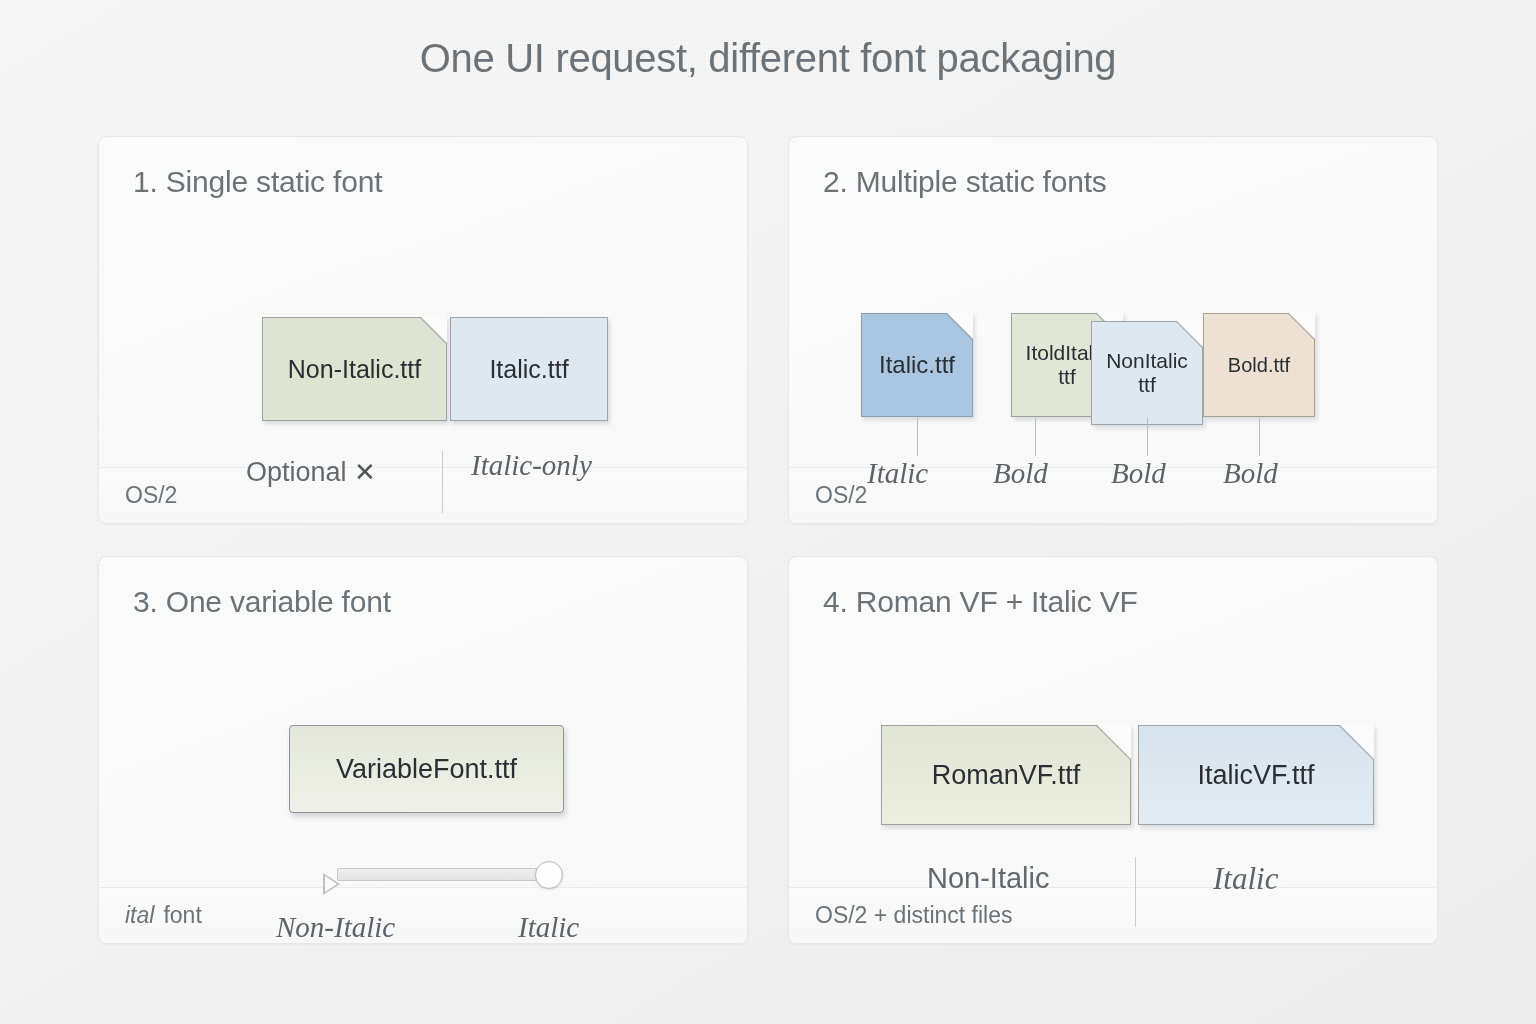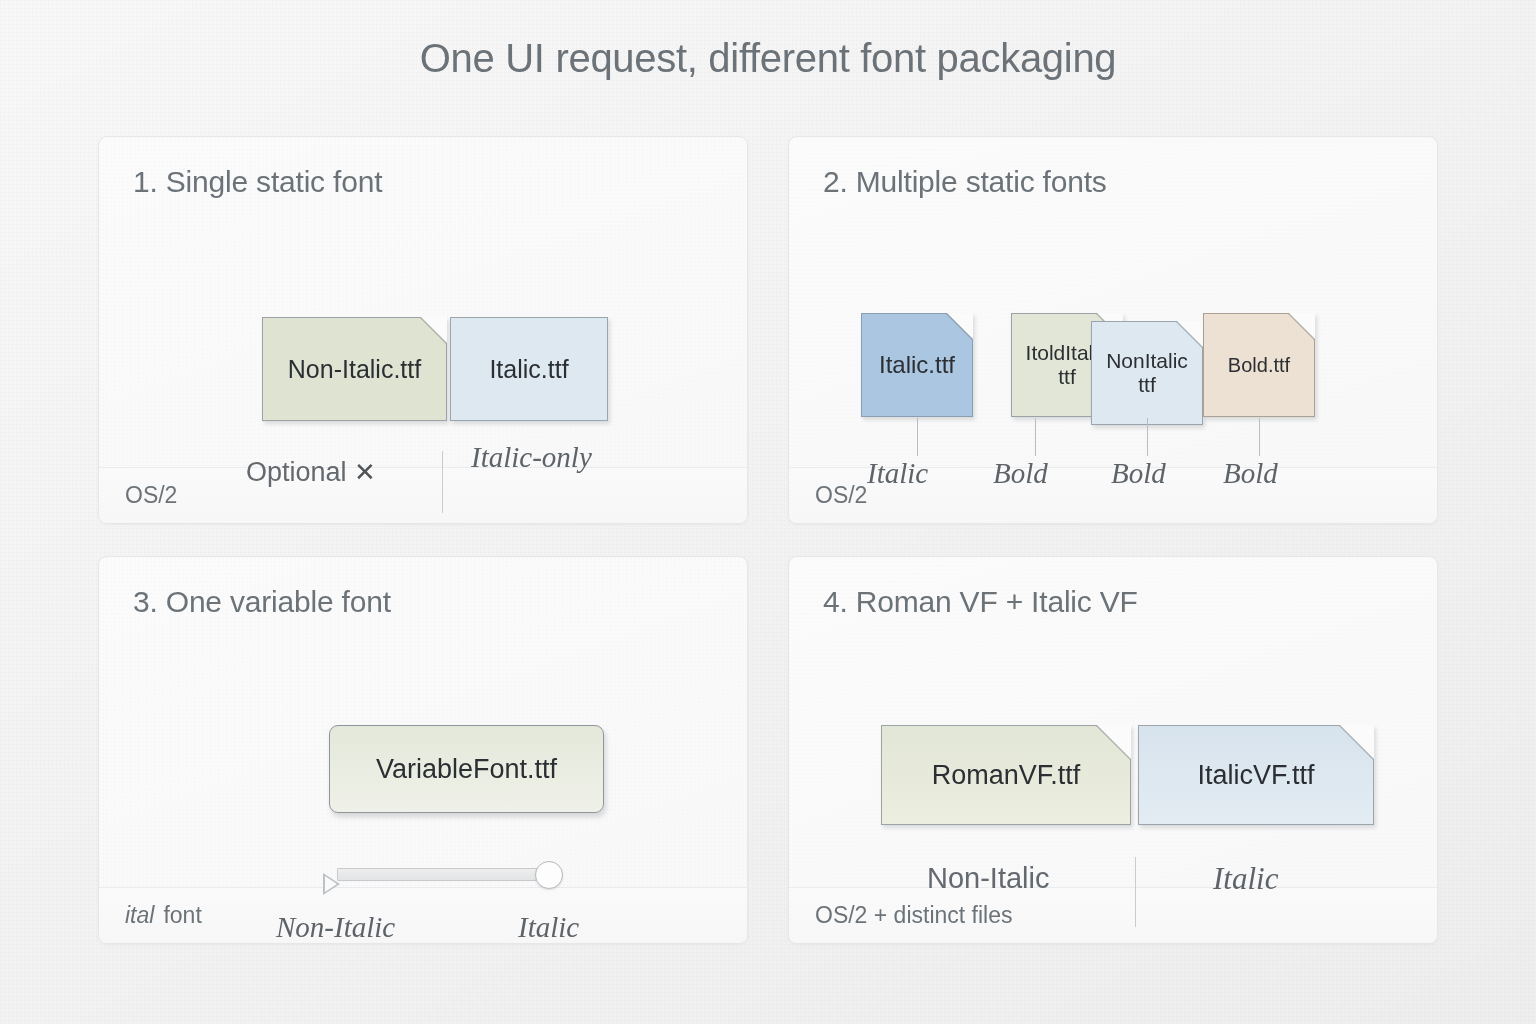--- a/index.html
+++ b/index.html
@@ -113,27 +113,26 @@
   .fold-34::before {
     border-width: 0 34px 34px 0;
     border-color: transparent #fbfbfb transparent transparent;
     filter: drop-shadow(-1px 1px 0.6px rgba(110,115,120,0.45));
   }
 
   
   .plain-card {
     position: absolute;
     border: 1px solid #8f959a;
-    border-radius: 9px;
+    border-radius: 4px;
     box-shadow: 2px 4px 5px rgba(110,115,120,0.25);
     display: flex;
     align-items: center;
     justify-content: center;
     color: #2b2f33;
-    margin-left: 40px;
   }
 
   
   .caption {
     position: absolute;
     font-size: 27px;
     color: #63696e;
     white-space: nowrap;
   }
   .caption.serif-italic {
@@ -217,21 +216,21 @@
         <span>Italic.ttf</span>
       </div>
 
       <div class="caption" style="left:147px; top:258px;">
         <span>Optional</span>
         <span class="xmark">✕</span>
       </div>
 
       <div class="divider-v" style="left:343px; top:252px; height:62px;"></div>
 
-      <div class="caption serif-italic" style="left:372px; top:242px;">Italic-only</div>
+      <div class="caption serif-italic" style="left:372px; top:250px;">Italic-only</div>
     </div>
     <div class="panel-footer">
       <span>OS/2</span>
     </div>
   </section>
 
   <section class="panel">
     <div class="panel-title">2. Multiple static fonts</div>
     <div class="panel-body">
 

